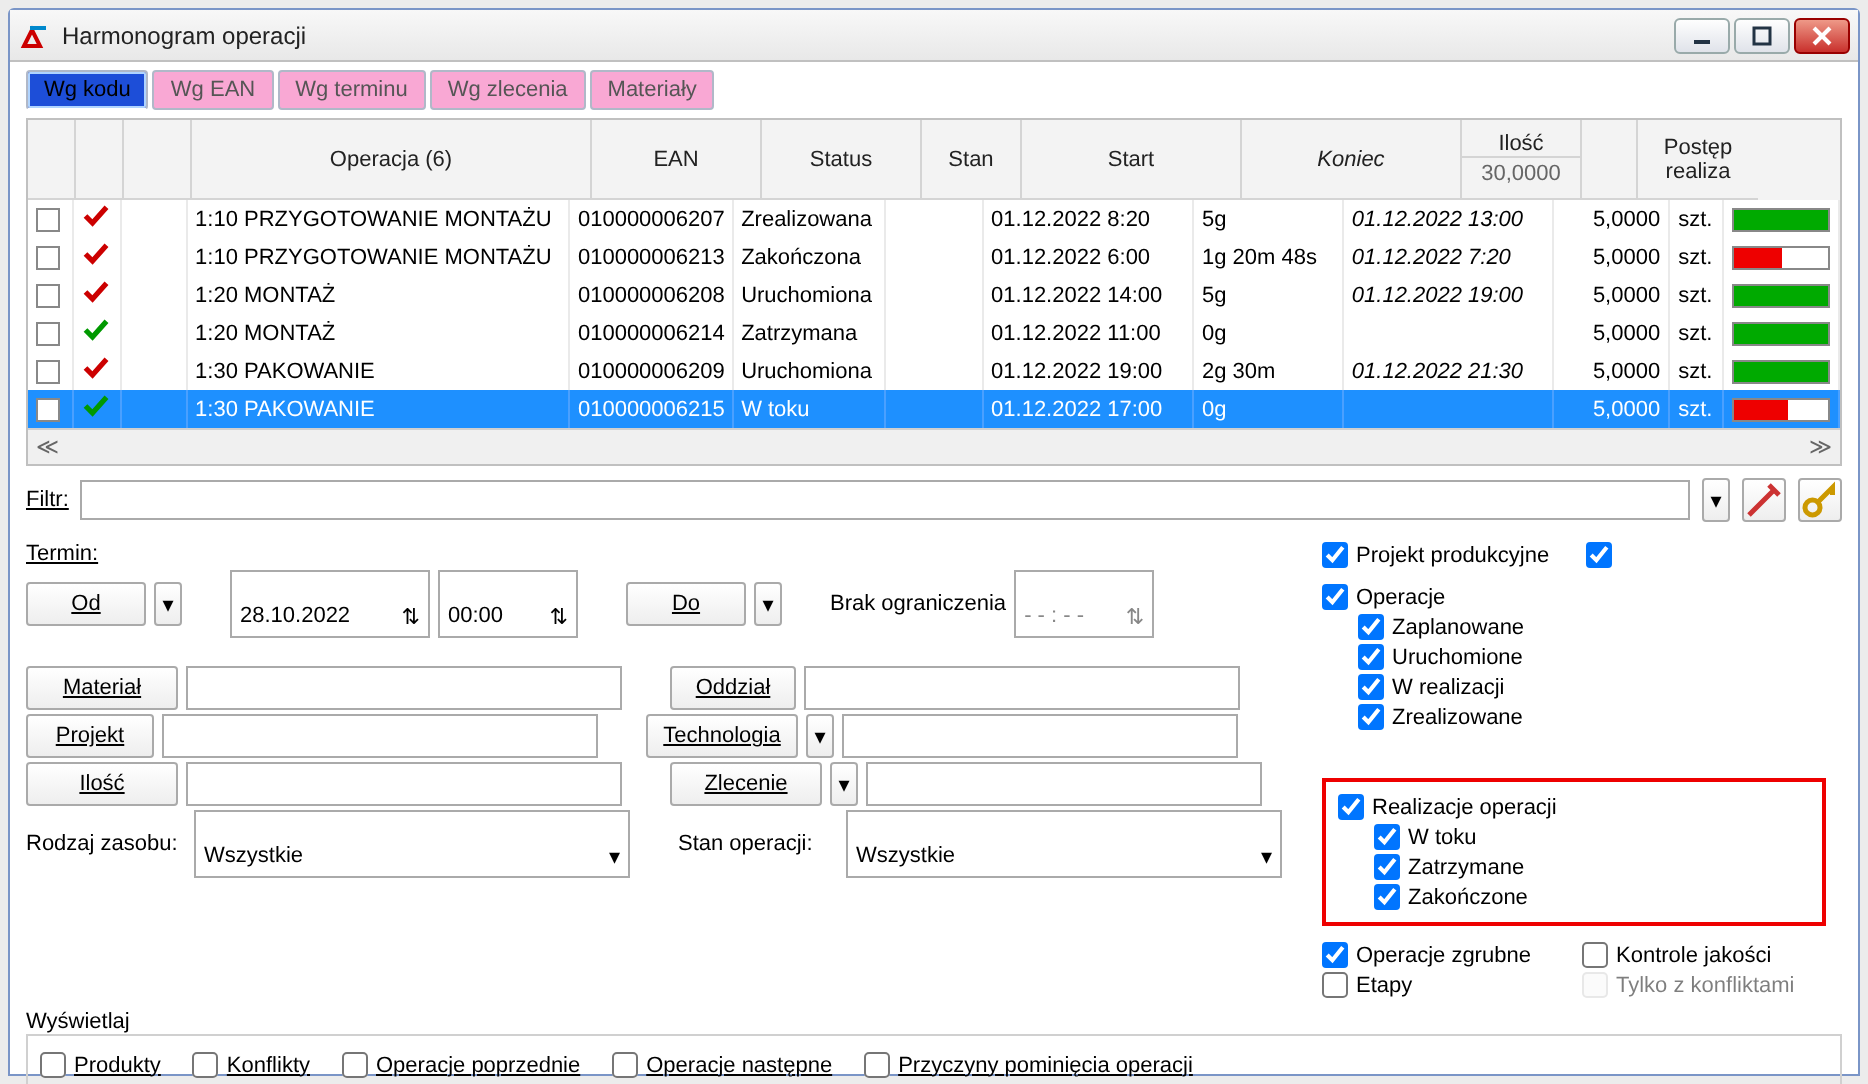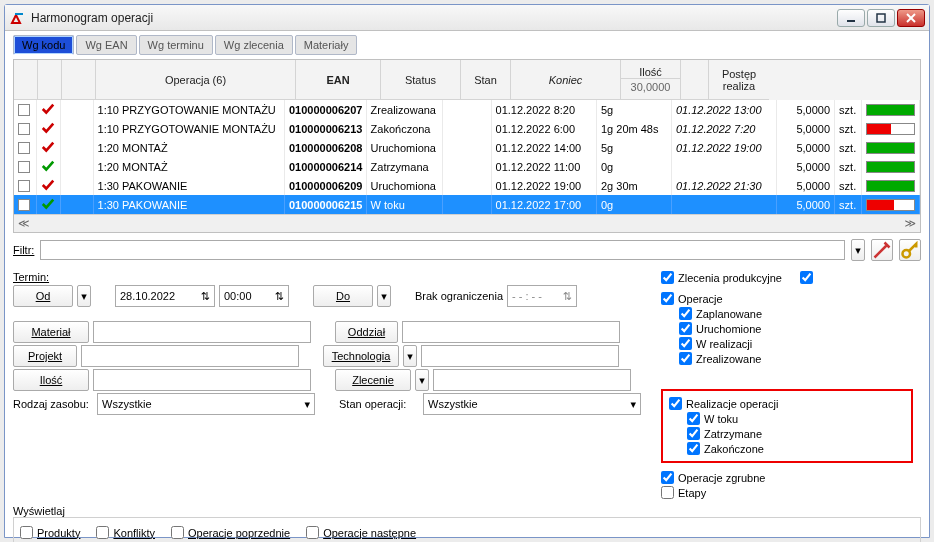--- a/index.html
+++ b/index.html
@@ -10,35 +10,35 @@
 .titlebar .app-icon { width: 16px; height: 16px; display:inline-block; margin-right:6px; }
 .titlebar .app-icon svg{ width:16px; height:16px; }
 .titlebar .title { flex: 1; font-size: 12px; color: #222; }
 .tb-btns { display: flex; gap: 2px; }
 .tb-btn { width: 28px; height: 18px; border: 1px solid #9aa; background: linear-gradient(#fefefe,#e0e3ea); border-radius: 3px; display:flex; align-items:center; justify-content:center; cursor:pointer; }
 .tb-btn.close{ background: linear-gradient(#e98,#c9302c); color:#fff; border-color:#900; }
 
 .content { padding: 4px 8px; }
 
 .tabs { display: flex; gap: 2px; margin-bottom: 4px; }
-.tab { border: 1px solid #b0b8c8; padding: 3px 8px; background: #e5e5e5; color:#555; cursor:pointer; border-radius:2px; }
+.tab { border: 1px solid #b0b8c8; padding: 3px 8px; background: #f9a8d4; color:#555; cursor:pointer; border-radius:2px; }
 .tab.active { border-bottom: 1px solid #fff; background: #1d4ed8; color:#000; font-weight: normal; box-shadow: inset 0 0 0 1px #b0d4ff; }
 
 .grid { border: 1px solid #c0c0c0; }
 .ghead { display: flex; background: #f3f3f3; }
 .ghead .gh { border-right: 1px solid #d4d4d4; border-bottom:1px solid #d4d4d4; display: flex; flex-direction: column; justify-content: center; height: 40px; font-size: 11px; color:#222; }
 .gh .sub { text-align:center; font-size:11px; color:#666; border-top:1px solid #d4d4d4; padding-top:2px;}
 .gh .h1 { text-align:center; }
 .gbody { }
 .grow { display: flex; height: 19px; align-items: center; }
 .grow.sel { background: #1e90ff; color:#fff; }
 .gc { border-right: 1px solid #eaeaea; padding: 0 4px; overflow:hidden; white-space:nowrap; text-overflow:ellipsis; height:100%;display:flex;align-items:center;}
 .grow.sel .gc{ border-right-color: #4aa0ff; }
 .cw-chk1{width:24px;} .cw-chk2{width:24px;} .cw-chk3{width:34px;}
-.cw-op{width:200px;} .cw-ean{width:85px;font-weight:bold;} .cw-status{width:80px;} .cw-stan{width:50px;}
+.cw-op{width:200px;} .cw-ean{width:85px;} .cw-status{width:80px;} .cw-stan{width:50px;}
 .cw-start{width:110px;} .cw-czas{width:78px;} .cw-koniec{width:110px;font-style:italic;} .cw-ilosc{width:60px;text-align:right;justify-content:flex-end;}
 .cw-szt{width:28px;} .cw-post{width:60px;}
 
 .chk { width:12px; height:12px; border:1px solid #888; background:#fff; display:inline-block; }
 
 .pbar { width:50px; height:12px; border:1px solid #888; background:#fff; position:relative; }
 .pbar .fill { height:100%; }
 .fill.green{ background:#0a0; width:100%; }
 .fill.red{ background:#e00; width:50%; }
 .fill.red2{ background:#e00; width:58%; }
@@ -50,21 +50,21 @@
 .filterrow label{ text-decoration: underline; }
 .filterrow input{ flex:1; height:20px; border:1px solid #aaa; padding:0 4px; }
 .ibtn{ width:22px; height:22px; border:1px solid #aaa; background:linear-gradient(#fff,#eee); display:flex; align-items:center; justify-content:center; cursor:pointer; border-radius:2px; }
 
 .section { margin-top:4px; }
 .lbl-u { text-decoration: underline; }
 .row { display:flex; align-items:center; gap:4px; margin:2px 0;}
 .btn { height:22px; border:1px solid #aaa; background:linear-gradient(#fff,#eee); padding:0 12px; display:flex; align-items:center; cursor:pointer; border-radius:2px; min-width:60px; justify-content:center; }
 .smallbtn { width:14px; height:22px; border:1px solid #aaa; background:linear-gradient(#fff,#eee); cursor:pointer; border-radius:2px; display:flex;align-items:center;justify-content:center;}
 .field { height:22px; border:1px solid #aaa; background:#fff; padding:0 4px; }
-.combo { height:22px; border:1px solid #aaa; background:#fff; display:flex; align-items:flex-start; padding:4px 4px; }
+.combo { height:22px; border:1px solid #aaa; background:#fff; display:flex; align-items:flex-start; padding:16px 4px; }
 .combo .dd{ margin-left:auto; }
 
 .two-col { display:flex; gap:8px; }
 .col-left { flex: 0 0 640px; }
 .col-right { flex: 1; padding-right:8px; }
 
 .chk2 { display:flex; align-items:center; gap:4px; margin:2px 0; }
 .chk2 input { width:13px; height:13px; }
 .red-box { border:2px solid #e00; padding:4px 6px; }
 .indent { margin-left:18px; }
@@ -128,20 +128,23 @@
           </div>
         <div class="gh cw-ean">
             <span class="h1">EAN</span>
           </div>
         <div class="gh cw-status">
             <span class="h1">Status</span>
           </div>
         <div class="gh cw-stan">
             <span class="h1">Stan</span>
           </div>
+        <div class="gh cw-start">
+            <span class="h1">Start</span>
+          </div>
         <div class="gh cw-koniec">
             <span class="h1">Koniec</span>
           </div>
         <div class="gh cw-ilosc">
             <span class="h1">Ilość</span>
             <span class="sub">30,0000</span>
           </div>
         <div class="gh cw-szt"></div>
         <div class="gh cw-post" style="border-right:none;">
             <span class="h1">Postęp realiza</span>
@@ -403,21 +406,21 @@
                 <span class="dd">▾</span>
               </div>
           </div>
         </div>
       </div>
 
       <div class="col-right">
         <div class="row" style="margin-top:2px">
           <div class="chk2">
               <input type="checkbox" checked="" style="">
-              <span>Zlecenia produkcyjne</span>
+              <span>Projekt produkcyjne</span>
             </div>
           <div style="width:10px"></div>
           <div class="chk2">
               <input type="checkbox" checked="" style="">
             </div>
         </div>
         <div style="display:flex; gap:22px; margin-top:4px;flex-direction:column;">
           <div style="flex:1">
             <div class="chk2">
                 <input type="checkbox" checked="" style="">
@@ -467,20 +470,30 @@
           <div style="flex:1">
             <div class="chk2">
                 <input type="checkbox" checked="" style="">
                 <span>Operacje zgrubne</span>
               </div>
             <div class="chk2">
                 <input type="checkbox" style="">
                 <span>Etapy</span>
               </div>
           </div>
+          <div style="flex:1">
+            <div class="chk2">
+                <input type="checkbox" style="">
+                <span>Kontrole jakości</span>
+              </div>
+            <div class="chk2 dis">
+                <input type="checkbox" disabled="" style="">
+                <span>Tylko z konfliktami</span>
+              </div>
+          </div>
         </div>
       </div>
     </div>
 
     <div class="section">
       <div>Wyświetlaj</div>
       <div class="display-box">
         <div class="chk2">
             <input type="checkbox" style="">
             <span>Produkty</span>
@@ -490,20 +503,24 @@
             <span>Konflikty</span>
           </div>
         <div class="chk2">
             <input type="checkbox" style="">
             <span>Operacje poprzednie</span>
           </div>
         <div class="chk2">
             <input type="checkbox" style="">
             <span>Operacje następne</span>
           </div>
+        <div class="chk2">
+            <input type="checkbox" style="">
+            <span>Przyczyny pominięcia operacji</span>
+          </div>
       </div>
     </div>
 
     <div class="toolbar">
       <div class="tbi">
           <svg viewBox="0 0 16 16">
             <rect x="2" y="2" width="12" height="12" fill="none" stroke="#057" stroke-width="1.2"></rect>
             <path d="M4 8h8M8 4v8" stroke="#057"></path>
           </svg>
         </div>

